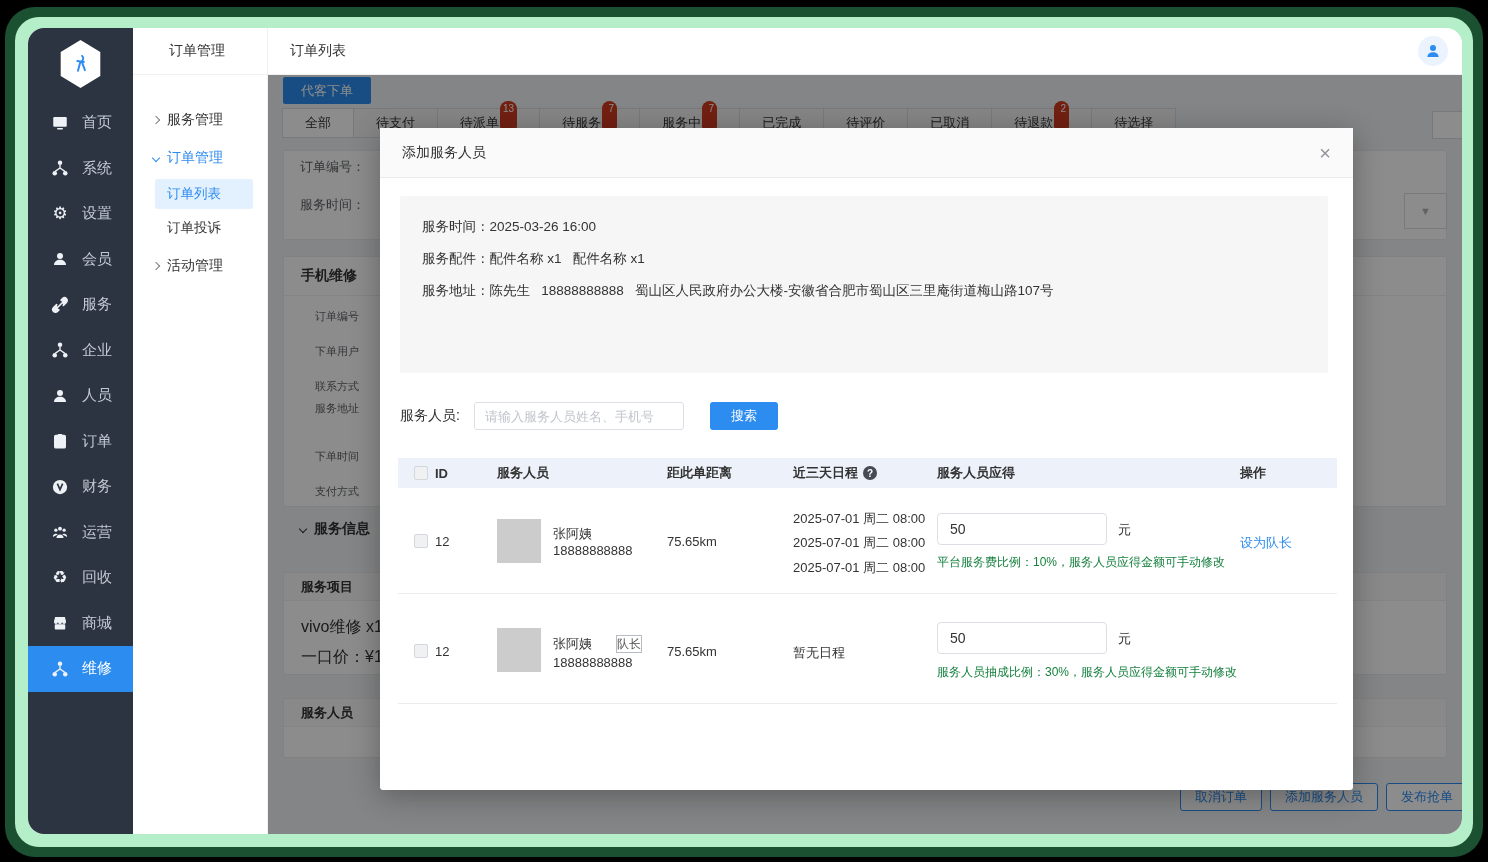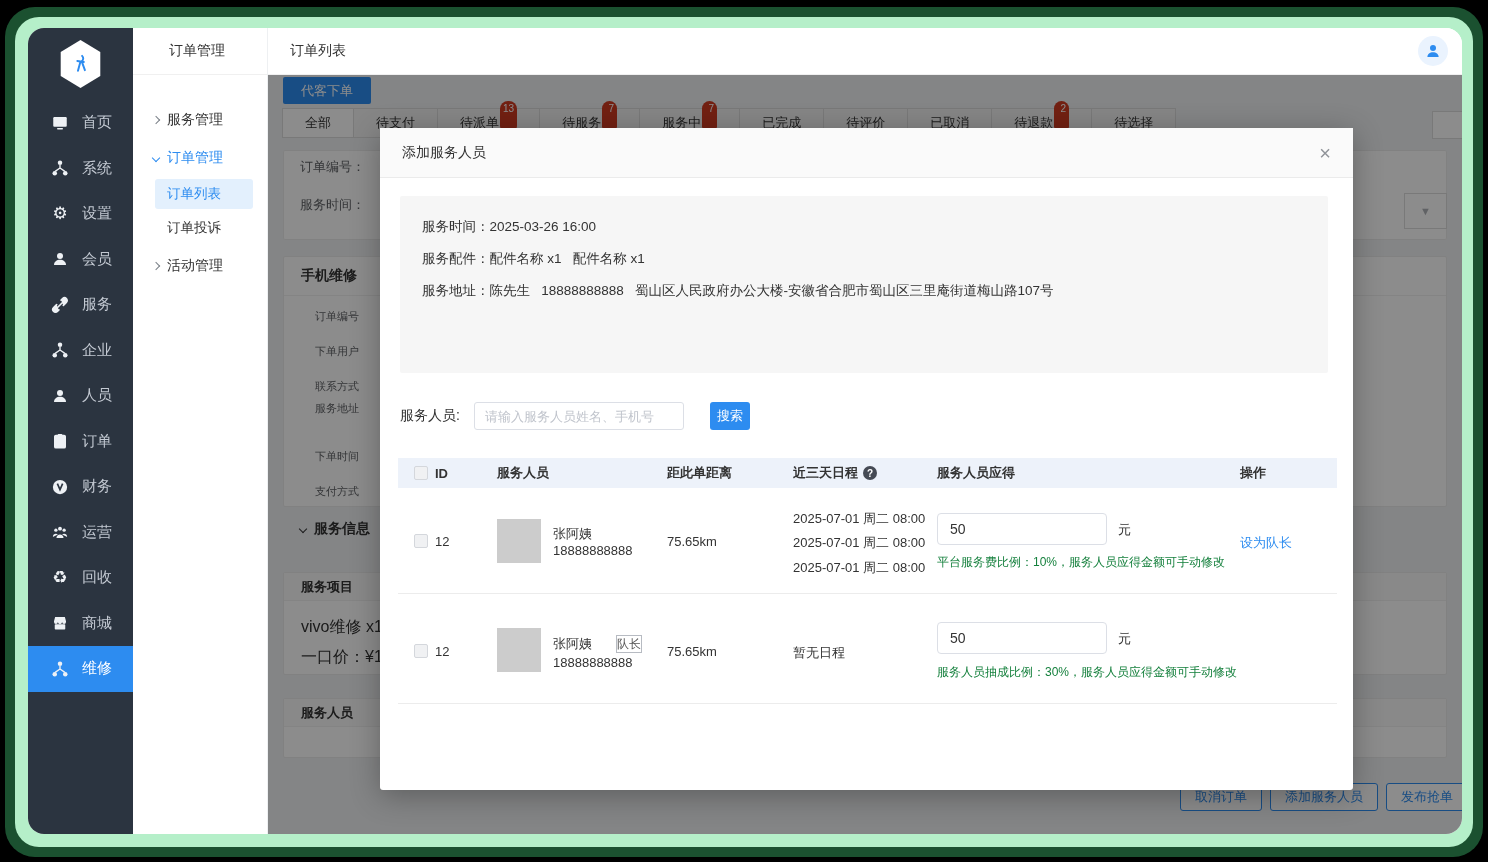--- a/index.html
+++ b/index.html
@@ -62,21 +62,21 @@
   .modal { position:absolute; left:112px; top:53px; width:973px; height:662px; background:#fff; border-radius:3px; box-shadow:0 6px 30px rgba(0,0,0,.3); z-index:10; }
   .modal-header { height:50px; background:#fafafa; border-bottom:1px solid #ebebeb; display:flex; align-items:center; padding:0 22px; font-size:14px; color:#333; }
   .modal-close { margin-left:auto; font-size:20px; color:#909399; cursor:pointer; line-height:1; }
   .info-box { position:absolute; left:20px; top:68px; width:928px; height:177px; background:#f6f6f6; border-radius:2px; padding:15px 22px; }
   .info-row { height:32px; line-height:32px; font-size:13.5px; color:#333; white-space:pre-wrap; }
   .info-row .lbl { color:#333; }
   .search-row { position:absolute; left:20px; top:274px; display:flex; align-items:center; }
   .search-label { font-size:14px; color:#333; width:74px; }
   .search-input { width:210px; height:28px; border:1px solid #dcdfe6; border-radius:3px; padding:0 10px; font-size:13px; color:#333; }
   .search-input::placeholder { color:#c0c4cc; }
-  .btn-search { margin-left:26px; width:40px; height:28px; background:#2d8cf0; color:#fff; border:none; border-radius:3px; font-size:13px; }
+  .btn-search { margin-left:26px; width:68px; height:28px; background:#2d8cf0; color:#fff; border:none; border-radius:3px; font-size:13px; }
   .stable { position:absolute; left:18px; top:330px; width:939px; }
   .thead { position:relative; height:30px; background:#edf2fa; }
   .th { position:absolute; top:0; height:30px; display:flex; align-items:center; font-size:13px; font-weight:bold; color:#333; gap:5px; }
   .cbox { width:14px; height:14px; background:#f0f1f3; border:1px solid #d4d7dc; border-radius:2px; }
   .help { width:14px; height:14px; border-radius:50%; background:#454a54; color:#fff; font-size:10px; font-weight:bold; display:flex; align-items:center; justify-content:center; }
   .trow { position:relative; border-bottom:1px solid #ececec; }
   .row1 { height:106px; }
   .row2 { height:110px; }
   .cell { position:absolute; font-size:13px; color:#333; }
   .avatar-sq { position:absolute; width:44px; height:44px; background:#ccc; }

